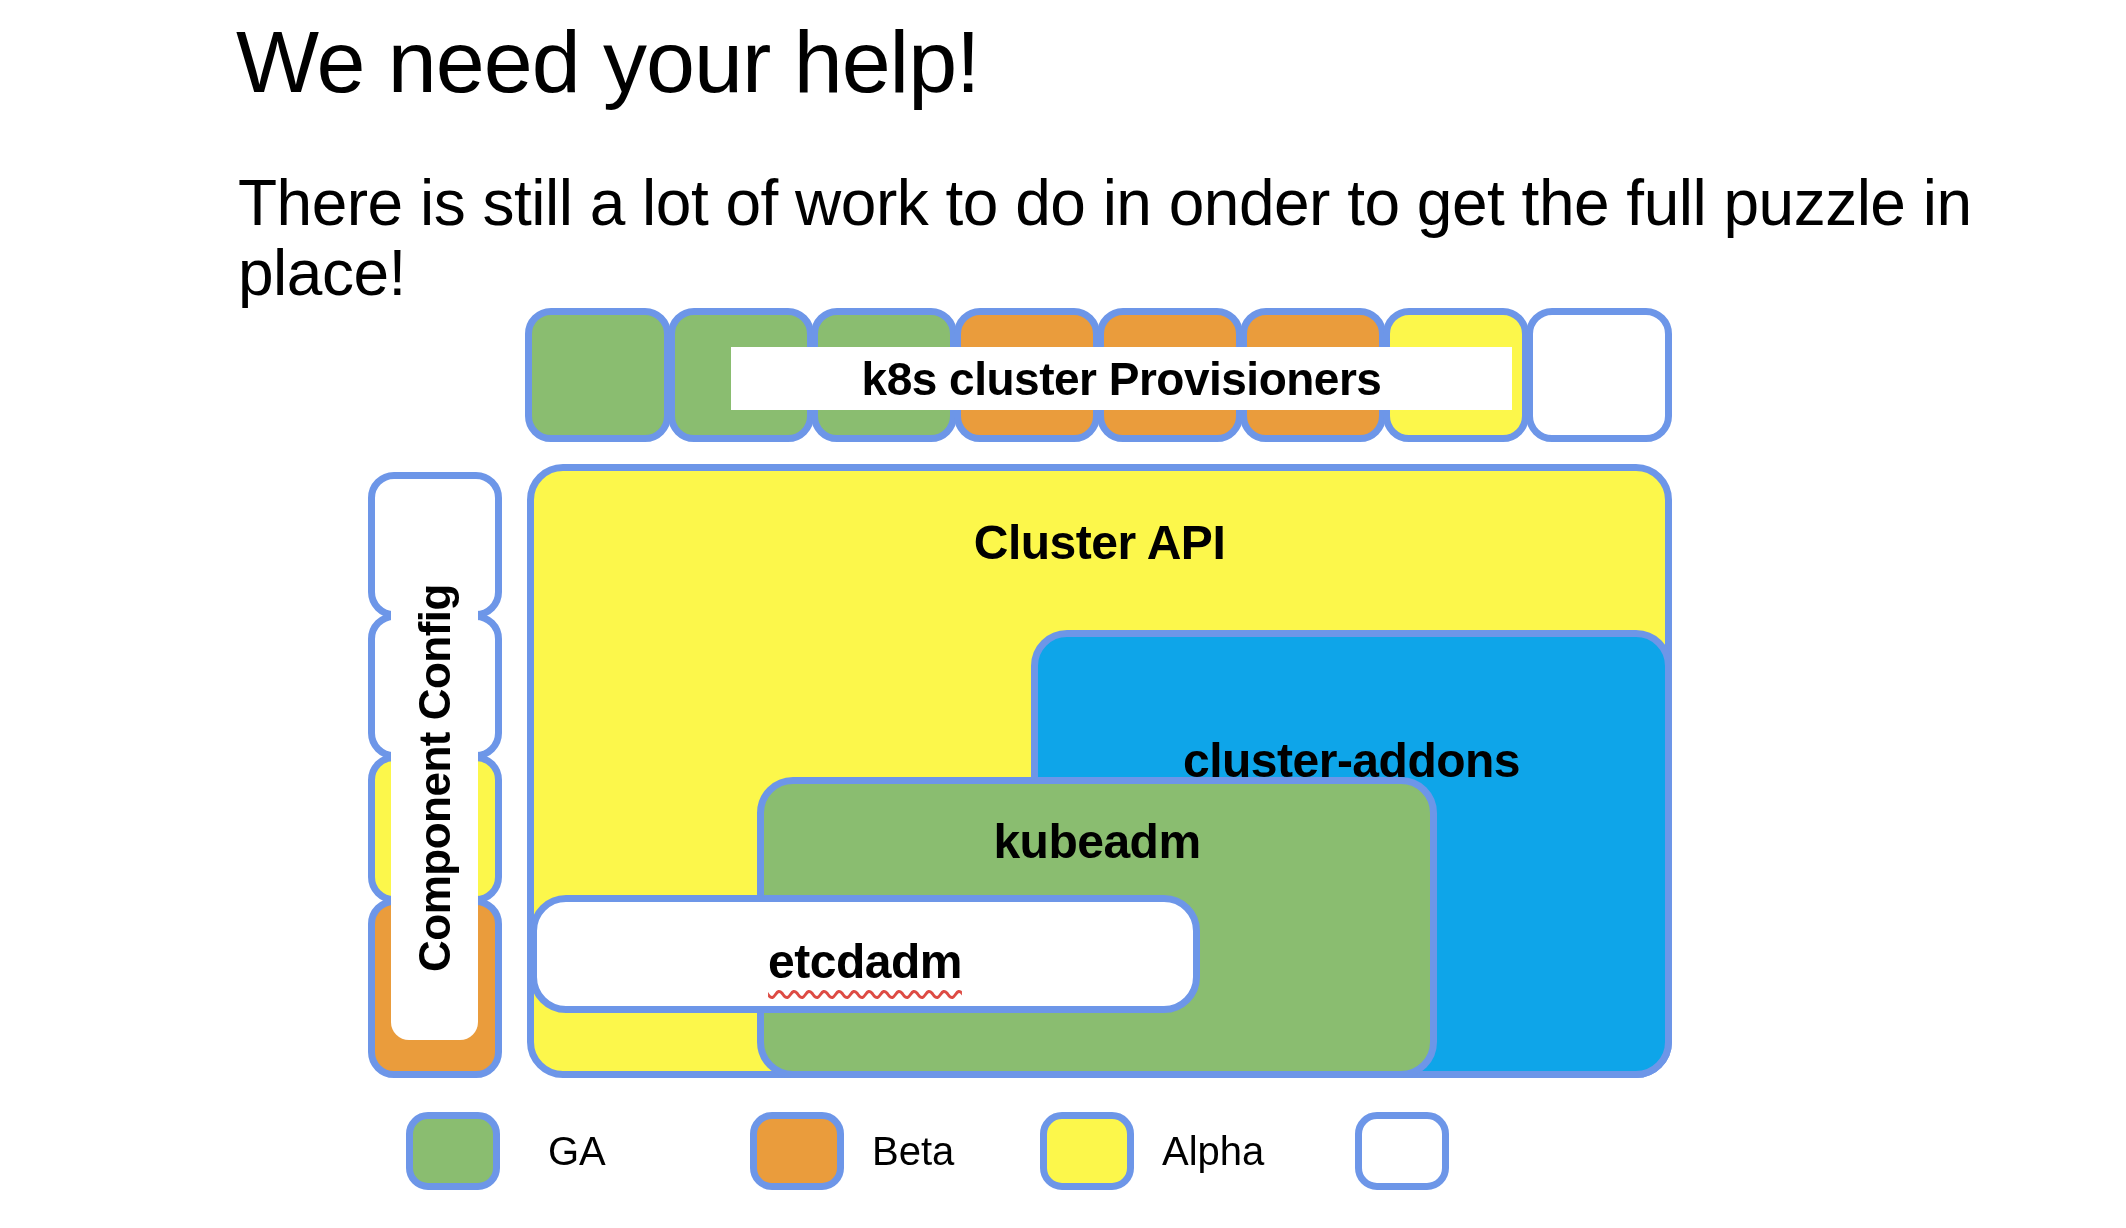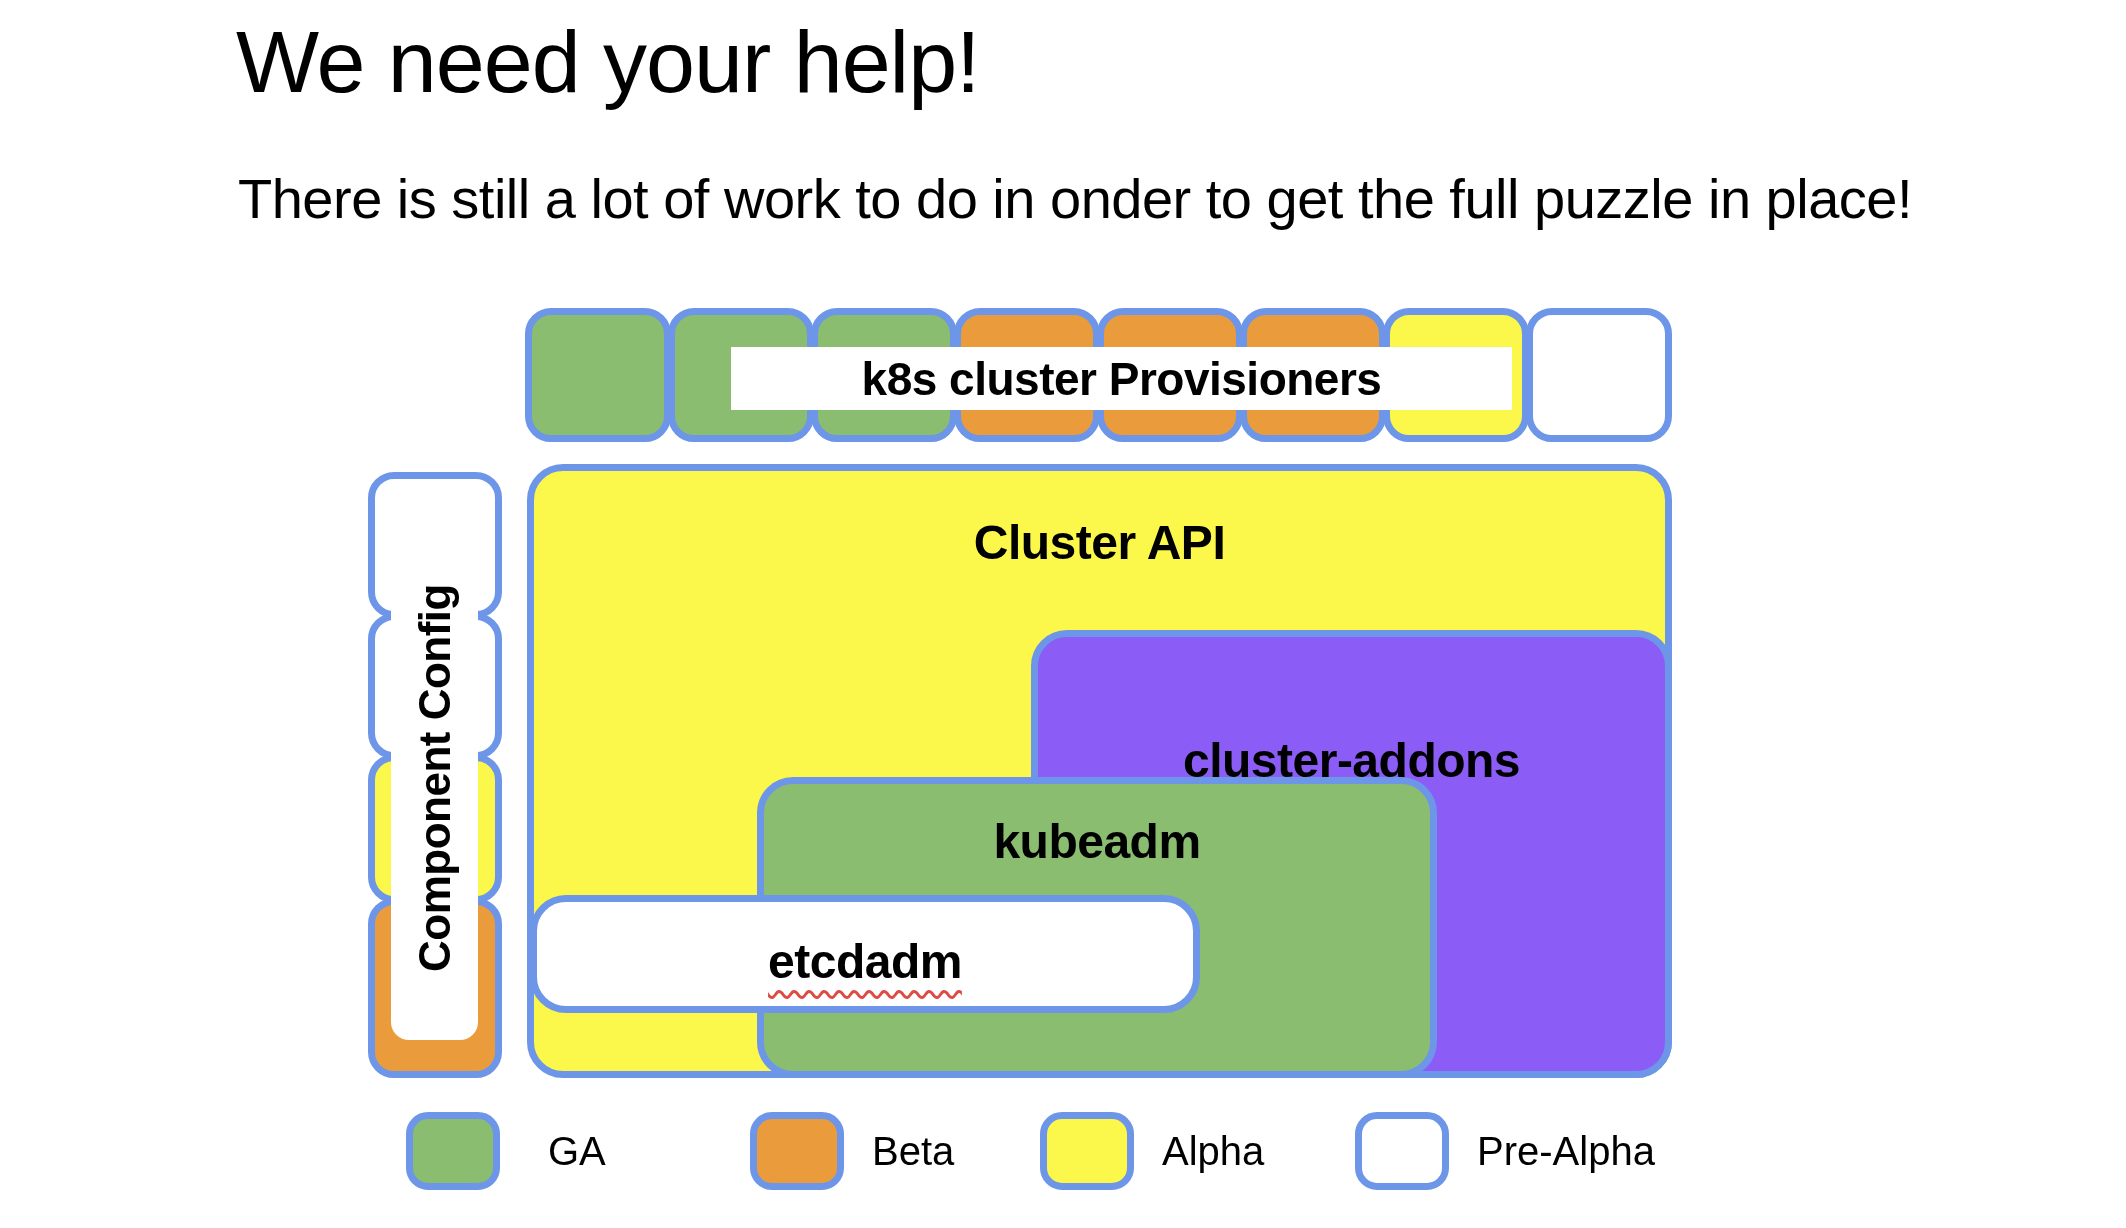--- a/index.html
+++ b/index.html
@@ -2,21 +2,21 @@
 <html><head>
 <meta charset="utf-8">
 <style>
   html,body{margin:0;padding:0;background:#ffffff;}
   #stage{
     position:relative;width:2126px;height:1228px;background:#ffffff;
     font-family:"Liberation Sans", sans-serif;color:#000;overflow:hidden;
   }
   
   .title{position:absolute;left:236px;top:16px;font-size:88px;line-height:1.05;letter-spacing:-1px;}
-  .subtitle{position:absolute;left:238px;top:168px;font-size:56px;line-height:1.1;letter-spacing:-0.5px;}
+  .subtitle{position:absolute;left:238px;top:168px;font-size:64px;line-height:1.1;letter-spacing:-0.5px;}
 
   
   .piece{position:absolute;box-sizing:border-box;border:7px solid #6d96e8;background:#fff;}
   .sq{box-sizing:border-box;border:7px solid #6d96e8;border-radius:26px;background:#fff;}
 
   
   .prov-row{position:absolute;left:525px;top:308px;display:flex;}
   .prov-row .sq{width:146px;height:134px;margin-right:-3px;flex:0 0 auto;}
   .prov-label{
     position:absolute;left:731px;top:347px;width:781px;height:63px;background:#ffffff;
@@ -93,21 +93,21 @@
     <div class="sq" style="background: rgb(252, 247, 75);"></div>
     <div class="sq" style="background: rgb(234, 156, 60);"></div>
   </div>
   <div class="cc-label-box">
     <div class="cc-label-text">Component Config</div>
   </div>
 
   <div class="piece cluster-api" id="piece-cluster-api" style="background: rgb(252, 247, 75);">
     <div class="piece-label">Cluster API</div>
   </div>
-  <div class="piece cluster-addons" id="piece-cluster-addons" style="background: #8b5cf6;">
+  <div class="piece cluster-addons" id="piece-cluster-addons" style="background: #0ea5e9;">
     <div class="piece-label">cluster-addons</div>
   </div>
   <div class="piece kubeadm" id="piece-kubeadm" style="background: rgb(138, 189, 112);">
     <div class="piece-label">kubeadm</div>
   </div>
   <div class="piece etcdadm" id="piece-etcdadm" style="background: rgb(255, 255, 255);">
     <div class="piece-label misspelled" id="etcdadm-label" style="text-decoration-color: rgb(221, 75, 68);">etcdadm</div>
   </div>
 
   <div class="legend-item legend-ga">
@@ -117,16 +117,15 @@
   <div class="legend-item legend-beta">
     <div class="sq" style="background: rgb(234, 156, 60);"></div>
     <div class="legend-text">Beta</div>
   </div>
   <div class="legend-item legend-alpha">
     <div class="sq" style="background: rgb(252, 247, 75);"></div>
     <div class="legend-text">Alpha</div>
   </div>
   <div class="legend-item legend-prealpha">
     <div class="sq" style="background: rgb(255, 255, 255);"></div>
-    <div class="legend-text">Pre-Alpha</div>
   </div>
 
 </div>
 
 </body></html>

